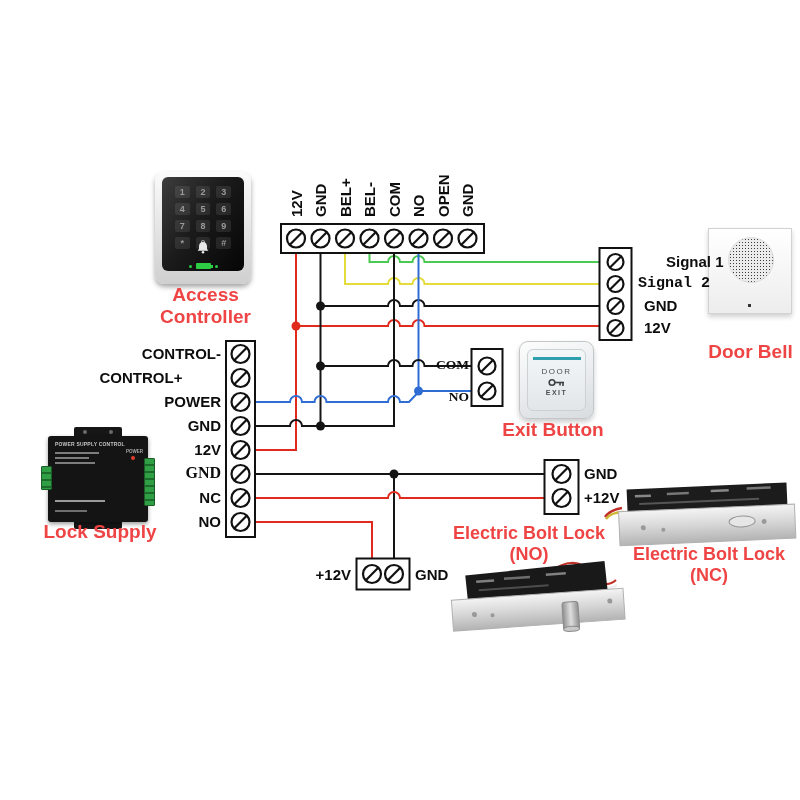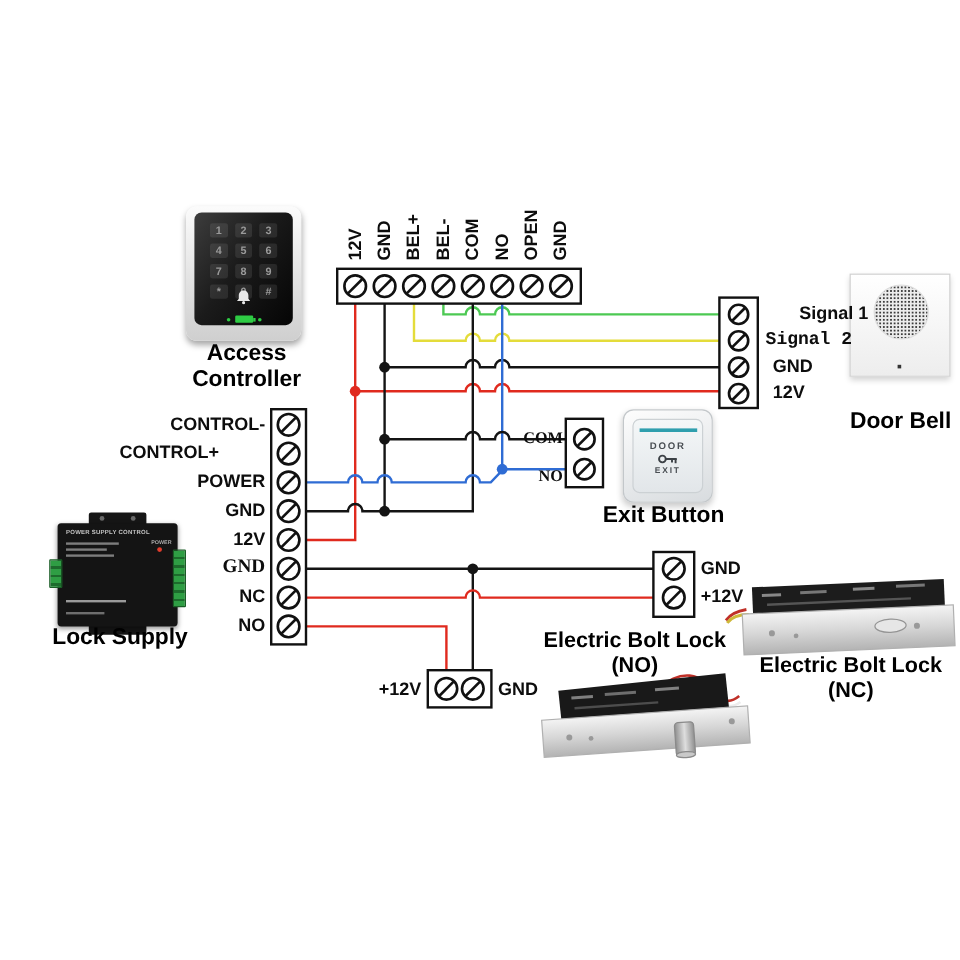--- a/index.html
+++ b/index.html
@@ -1,20 +1,20 @@
 <!DOCTYPE html>
 <html><head>
 <meta charset="utf-8">
 <style>
   html,body{margin:0;padding:0;background:#fff;}
   #canvas{position:relative;width:800px;height:800px;background:#ffffff;overflow:hidden;
           font-family:"Liberation Sans",sans-serif;color:#111;}
   svg{position:absolute;left:0;top:0;}
   
-  .dev-label{position:absolute;font-weight:700;font-size:19px;text-align:center;color:#000000;}
+  .dev-label{position:absolute;font-weight:700;font-size:19px;text-align:center;color:#ef4444;}
   .term-label{position:absolute;font-weight:600;font-size:15px;color:#0d0d0d;white-space:nowrap;}
   .right{text-align:right;}
   .serif{font-family:"Liberation Serif",serif;font-size:16px;font-weight:600;}
   .serif-sm{font-family:"Liberation Serif",serif;font-size:13.5px;font-weight:600;}
   .strip-label{font:700 15px "Liberation Sans",sans-serif;fill:#0d0d0d;}
   
   .keypad{position:absolute;left:155px;top:172px;width:96px;height:112px;border-radius:9px;
           background:linear-gradient(180deg,#fbfbfb,#cfcfcf);box-shadow:0 3px 5px rgba(0,0,0,.35);}
   .keypad-panel{position:absolute;left:7px;right:7px;top:5px;bottom:13px;border-radius:6px;
           background:linear-gradient(125deg,#3d3d3d 0%,#1b1b1b 45%,#050505 100%);}
@@ -50,21 +50,21 @@
             background-size:3px 3px;}
   .bell-dot{position:absolute;left:39px;bottom:6px;width:3px;height:3px;background:#333;}
   
   .exit-plate{position:absolute;left:519px;top:341px;width:73px;height:76px;border-radius:9px;
             background:linear-gradient(160deg,#fdfdfd,#d8dcdf);border:1px solid #c3c7ca;
             box-shadow:0 3px 5px rgba(0,0,0,.2);}
   .exit-inner{position:absolute;inset:7px;border-radius:6px;border:1px solid #ccd1d4;
             background:linear-gradient(180deg,#f4f7f8,#e2e6e9);
             display:flex;flex-direction:column;align-items:center;}
   .exit-line{width:48px;height:3px;background:#2f9fae;margin-top:7px;}
-  .exit-door{margin-top:7px;font-size:8px;font-weight:700;letter-spacing:1.5px;color:#4a4f54;}
+  .exit-door{margin-top:7px;font-size:8px;font-weight:400;letter-spacing:1.5px;color:#4a4f54;}
   .exit-exit{margin-top:2px;font-size:7px;font-weight:700;letter-spacing:1.5px;color:#4a4f54;}
 </style>
 </head>
 <body>
 
 <div id="canvas">
 
   <svg width="800" height="800" viewBox="0 0 800 800">
     <defs>
       <linearGradient id="plateGrad" x1="0" y1="0" x2="0" y2="1">

